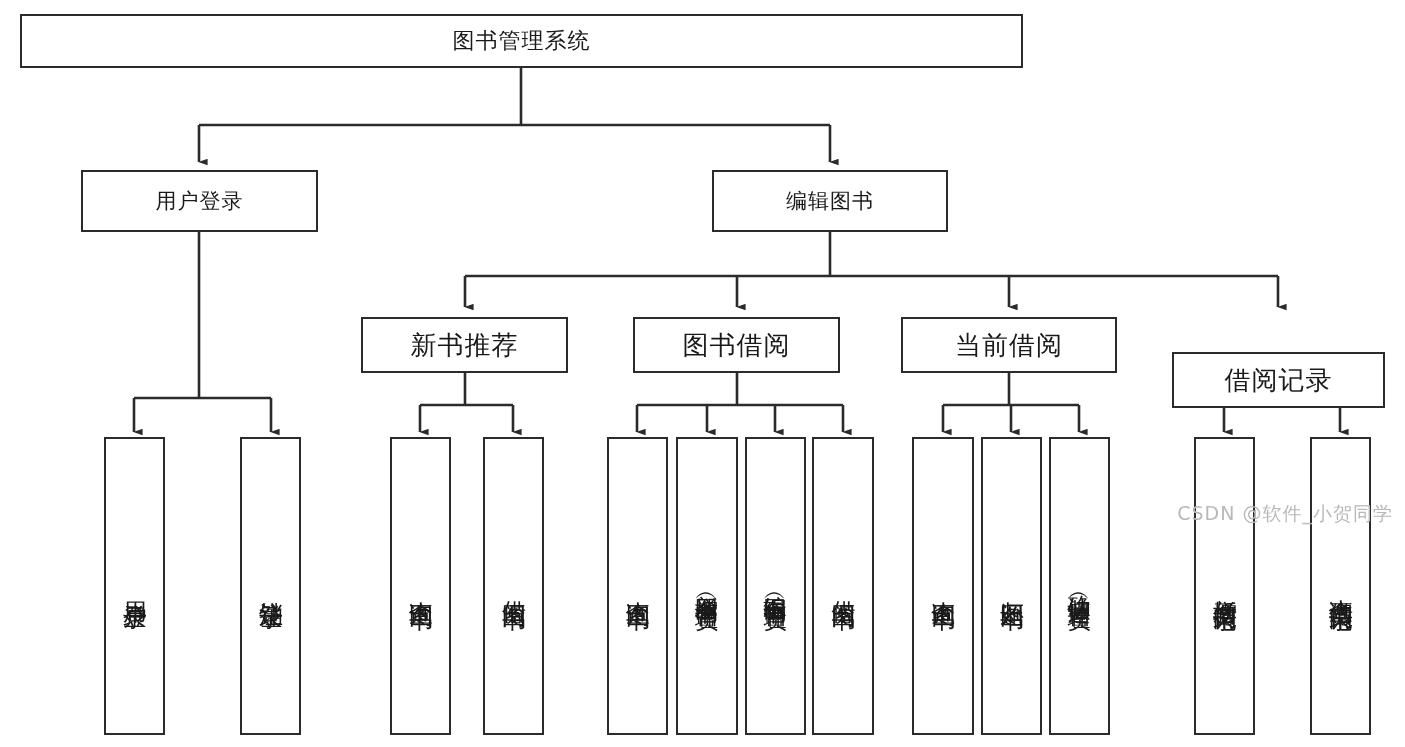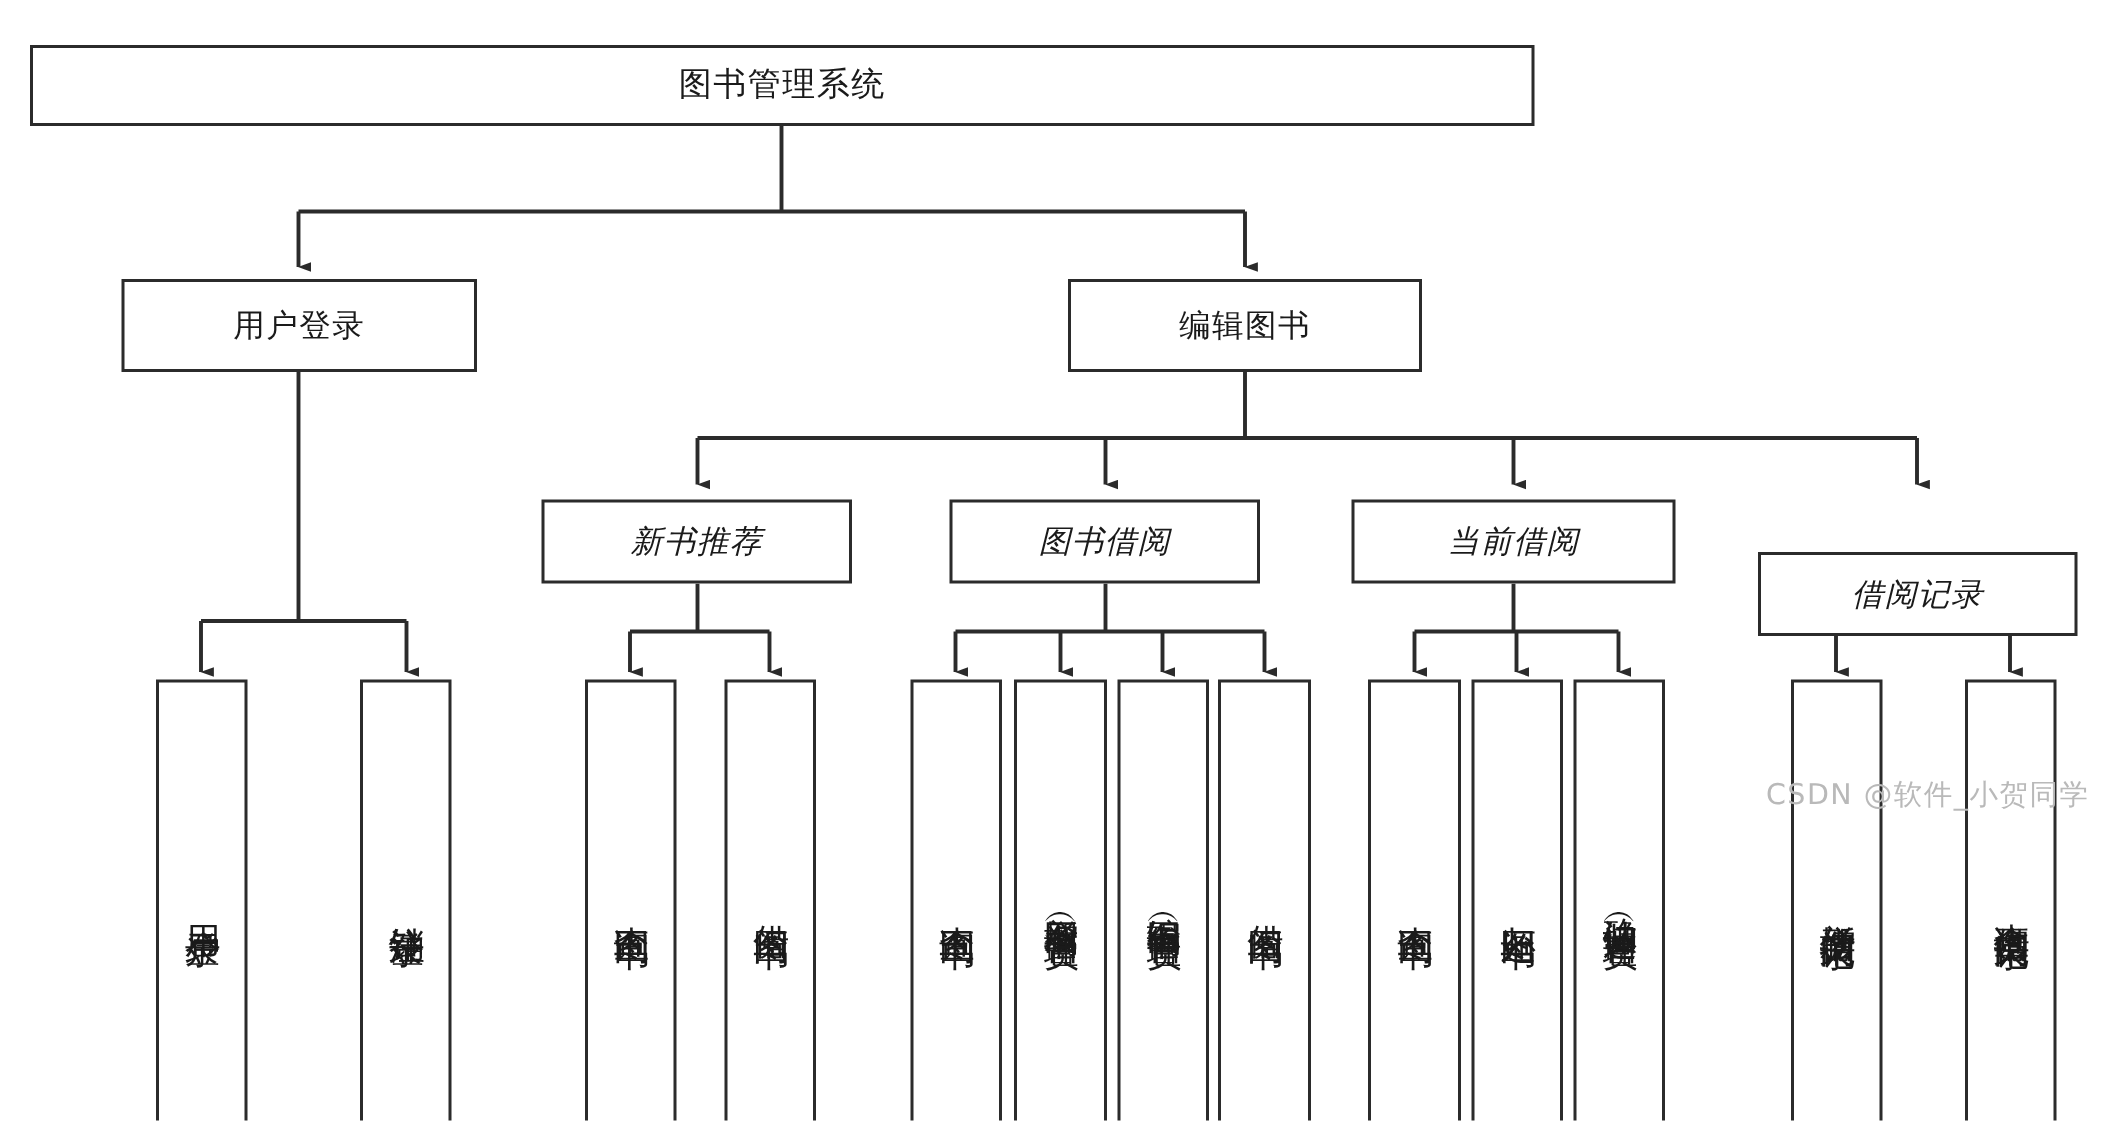--- a/index.html
+++ b/index.html
@@ -3,21 +3,21 @@
 <meta charset="utf-8">
 <style>
   html,body{margin:0;padding:0;}
   body{
     width:1405px;height:747px;
     background:#ffffff;
     font-family:"DejaVu Sans","Liberation Sans",sans-serif;
     overflow:hidden;
     position:relative;
   }
-  #diagram-root{position:absolute;left:0;top:16px;width:1405px;height:533px;}
+  #diagram-root{position:absolute;left:0;top:0;width:1405px;height:533px;}
   svg#connectors{position:absolute;left:0;top:0;width:1405px;height:747px;pointer-events:none;}
 
   .node{
     position:absolute;
     box-sizing:border-box;
     background:#ffffff;
     border:2px solid #2b2b2b;
     display:flex;
     align-items:center;
     justify-content:center;
@@ -25,21 +25,21 @@
     z-index:2;
   }
   .node .label{
     display:block;
     text-align:center;
     line-height:1.18;
     letter-spacing:1px;
   }
   .node.root .label{font-size:22px;}
   .node.lvl2 .label{font-size:21px;}
-  .node.lvl3 .label{font-size:21px;font-style:italic;}
+  .node.lvl3 .label{font-size:26px;}
 
   .node.leaf{
     align-items:center;
     justify-content:center;
     padding:6px 0;
   }
   .node.leaf .label{
     writing-mode:vertical-rl;
     text-orientation:upright;
     font-size:24px;

